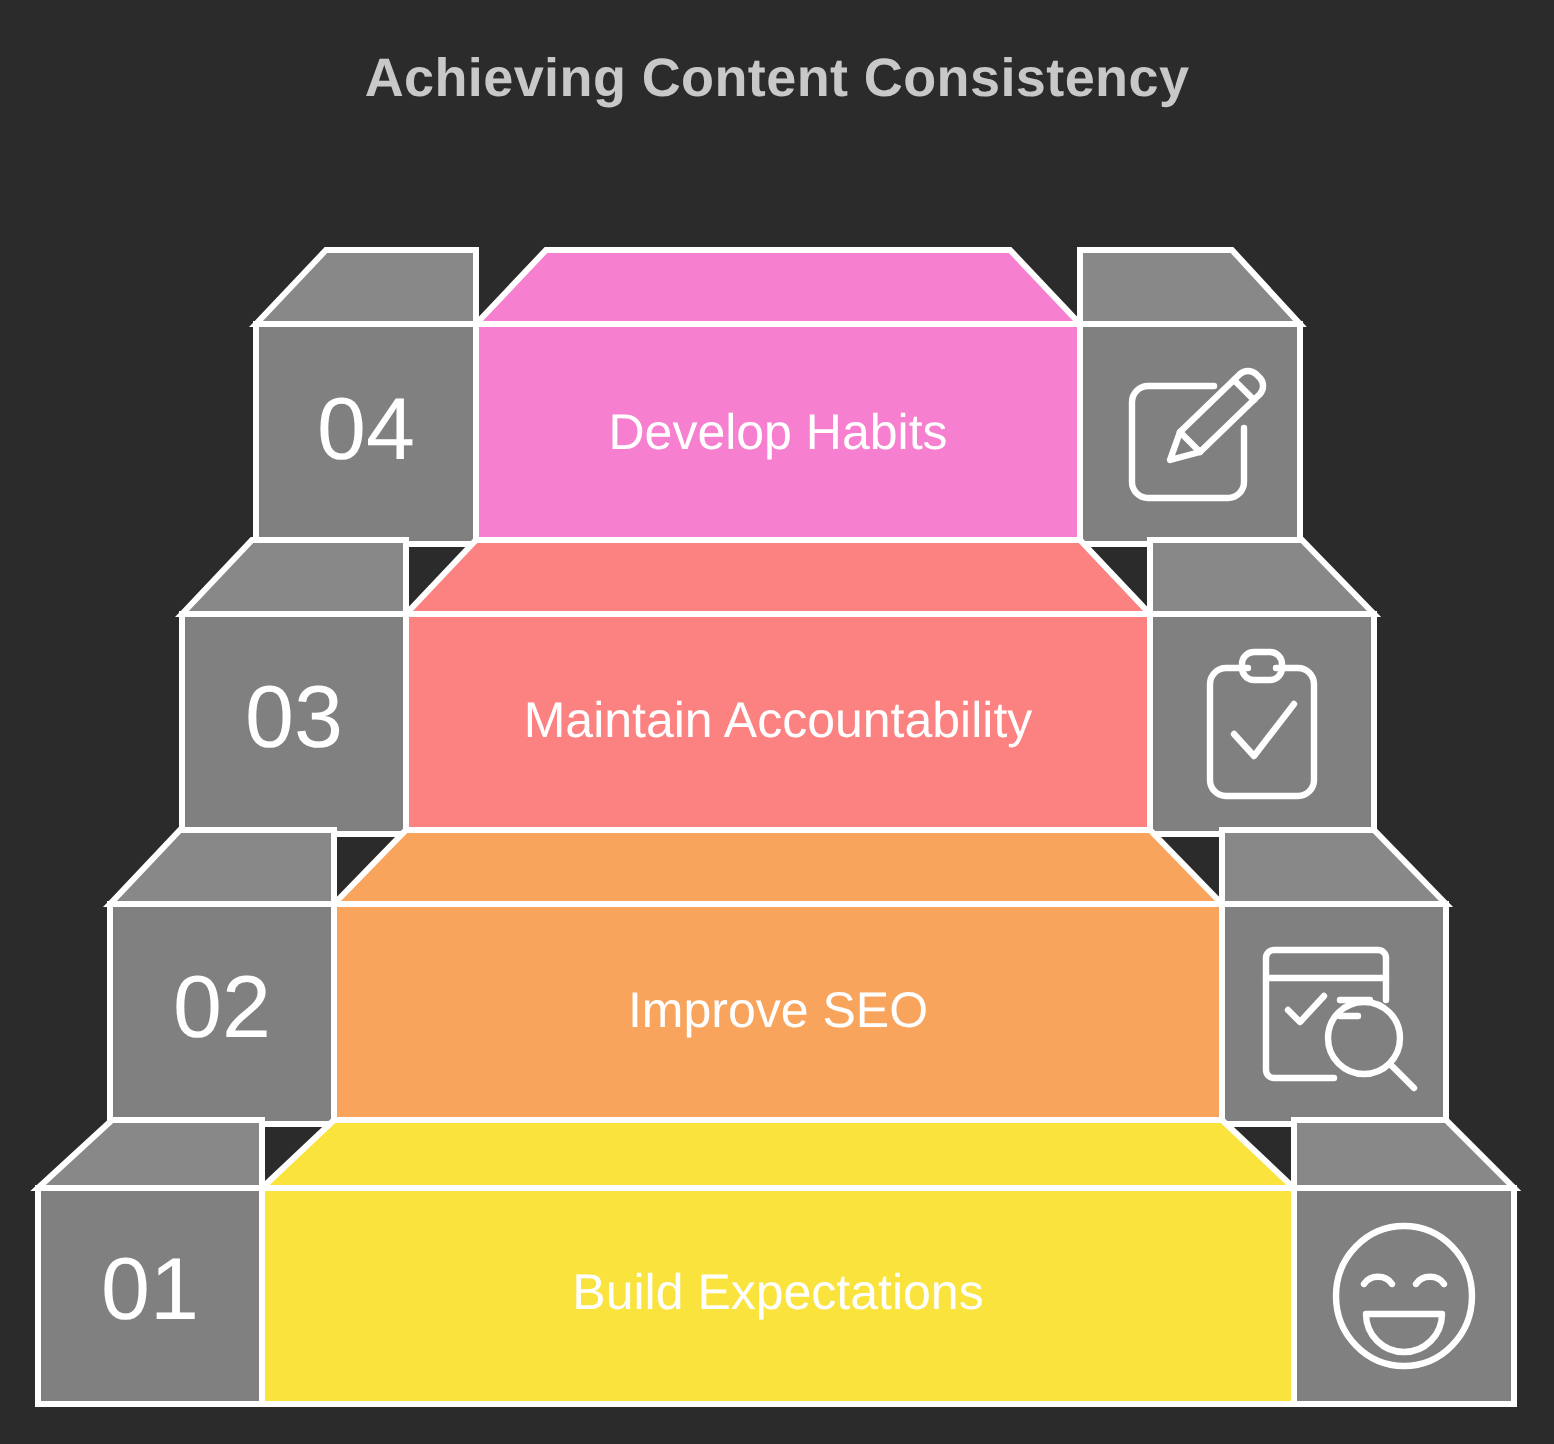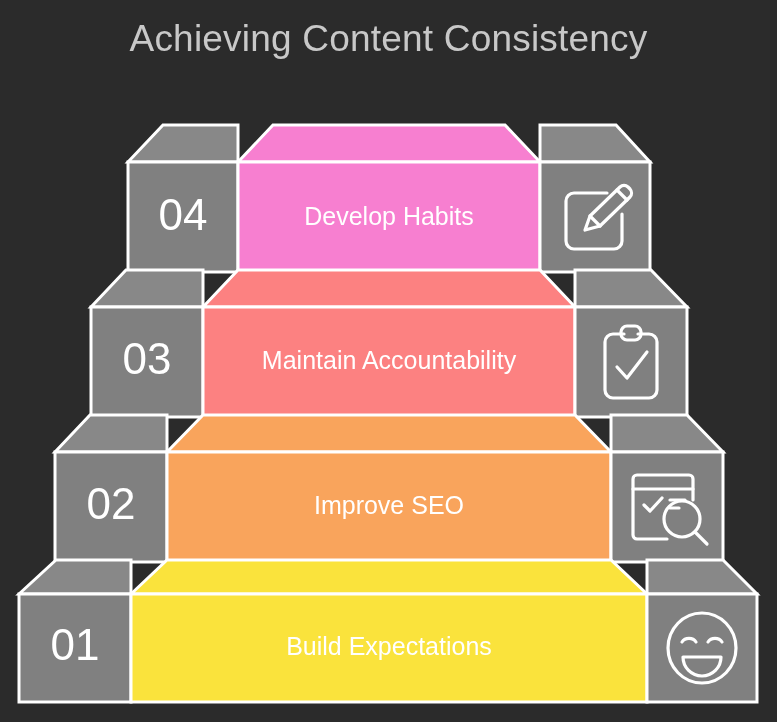--- a/index.html
+++ b/index.html
@@ -14,24 +14,24 @@
     background: #2b2b2b;
     overflow: hidden;
     font-family: "Liberation Sans", sans-serif;
   }
   #title {
     position: absolute;
     left: 0;
     top: 22px;
     width: 777px;
     text-align: center;
-    font-size: 37px;
+    font-size: 27px;
     color: #c8c8c8;
     letter-spacing: 0.2px;
-    font-weight: 400;
+    font-weight: 700;
     line-height: 34px;
   }
   svg#stair {
     position: absolute;
     left: 0;
     top: 0;
     width: 777px;
     height: 722px;
   }
   .face-top    { stroke: #ffffff; stroke-width: 3; stroke-linejoin: miter; }

